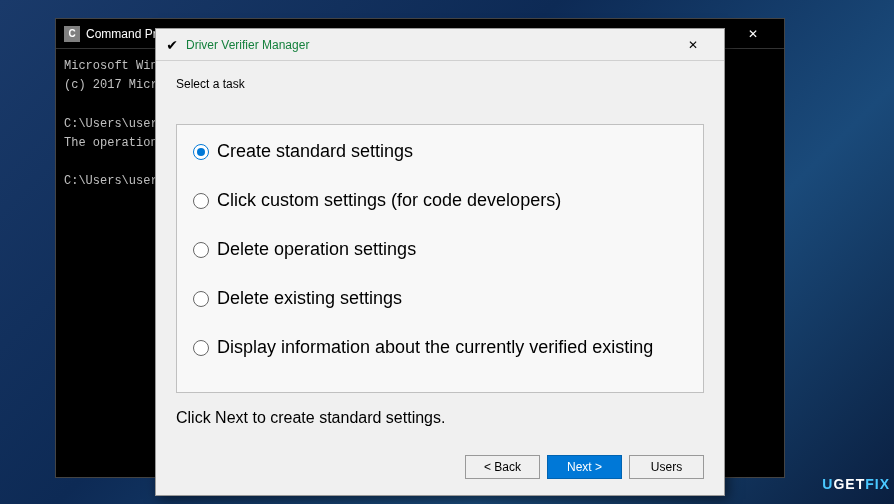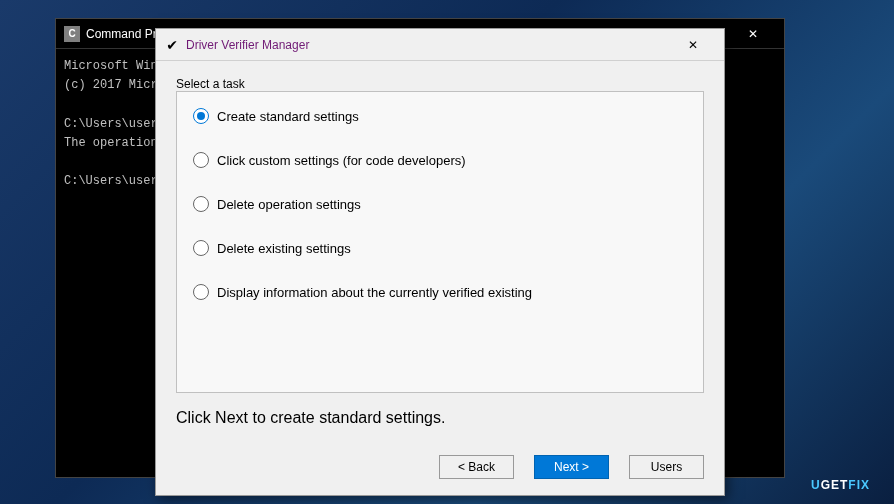--- a/index.html
+++ b/index.html
@@ -103,21 +103,21 @@
       width: 16px;
       height: 16px;
       display: flex;
       align-items: center;
       justify-content: center;
       font-size: 14px;
     }
     .dialog-title-text {
       flex: 1;
       font-size: 12px;
-      color: #701a75;
+      color: #15803d;
     }
     .dialog-ctrl-btn {
       width: 46px;
       height: 30px;
       background: transparent;
       border: none;
       font-size: 12px;
       cursor: pointer;
       display: flex;
       align-items: center;
@@ -128,21 +128,21 @@
     .dialog-body {
       padding: 16px 20px;
       display: flex;
       flex-direction: column;
       height: calc(100% - 32px);
     }
 
     .section-label {
       font-size: 12px;
       color: #000;
-      margin-bottom: 0;
+      margin-bottom: 33px;
     }
 
     .options-area {
       flex: 1;
       border: 1px solid #c0c0c0;
       background: #f8f8f8;
       padding: 16px;
       display: flex;
       flex-direction: column;
       gap: 28px;
@@ -171,38 +171,38 @@
     }
     .radio-input.checked::after {
       content: '';
       width: 8px;
       height: 8px;
       border-radius: 50%;
       background: #0078d7;
     }
 
     .radio-label {
-      font-size: 13px;
+      font-size: 18px;
       color: #000;
     }
 
     .info-section {
       margin-top: 16px;
     }
 
     .info-text {
       font-size: 16px;
       color: #000;
       margin-bottom: 4px;
     }
 
     .button-row {
       display: flex;
       justify-content: flex-end;
-      gap: 20px;
+      gap: 7px;
       margin-top: 16px;
       padding-top: 8px;
     }
 
     .btn {
       height: 24px;
       min-width: 75px;
       padding: 0 12px;
       font-size: 12px;
       cursor: pointer;
@@ -216,23 +216,23 @@
     .btn.primary {
       background: #0078d7;
       color: white;
       border-color: #0063b1;
     }
 
     
     .watermark {
       position: absolute;
       bottom: 12px;
-      right: 24px;
+      right: 4px;
       color: white;
-      font-size: 12px;
+      font-size: 14px;
       font-weight: bold;
       letter-spacing: 1px;
     }
     .watermark .u { color: #4ac8ff; }
     .watermark .get { color: white; }
     .watermark .fix { color: #4ac8ff; }
   </style>
 </head>
 <body>
 

